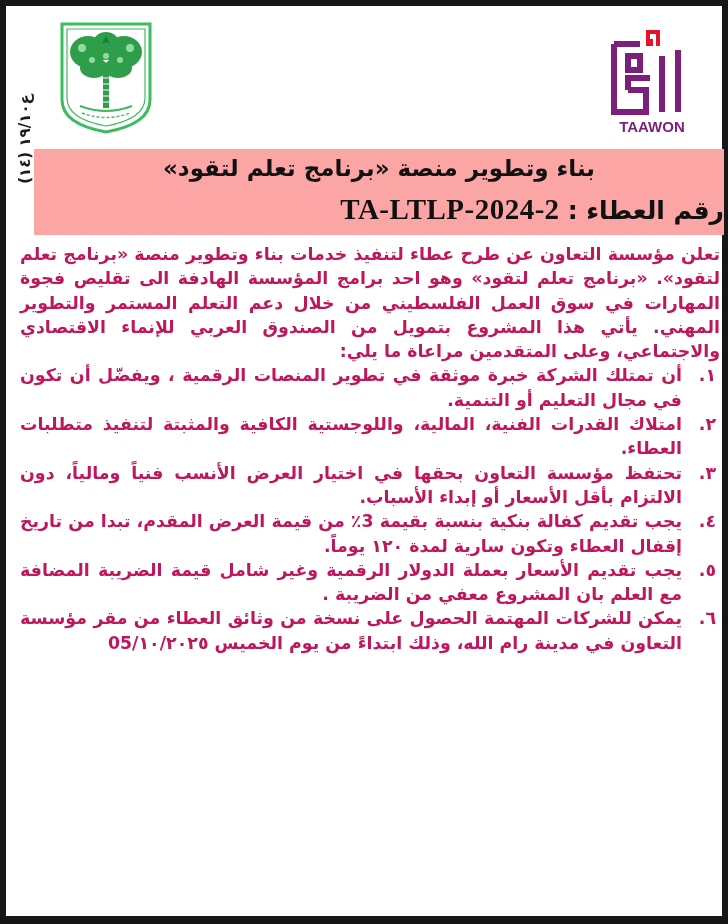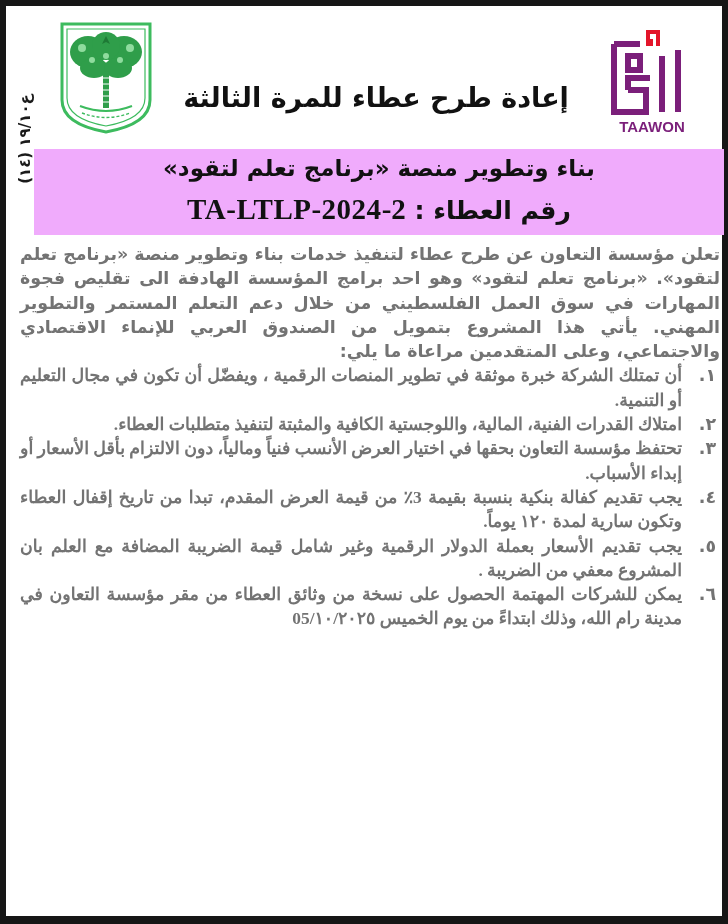--- a/index.html
+++ b/index.html
@@ -26,47 +26,47 @@
     .logo-right {
       position: absolute; left: 600px; top: 22px; width: 92px; height: 108px;
     }
     .headline {
       position: absolute; left: 170px; top: 76px; width: 400px; text-align: center;
       direction: rtl; font-size: 27px; font-weight: bold; letter-spacing: -0.5px;
       color: #111;
     }
     .band {
       position: absolute; left: 28px; top: 143px; width: 690px; height: 86px;
-      background: #f0abfc;
+      background: #fca5a5;
     }
     .band-line1 {
       position: absolute; left: 0; right: 0; top: 6px; text-align: center;
       direction: rtl; font-size: 23px; font-weight: bold; color: #111;
     }
     .band-line2 {
-      position: absolute; left: 0; right: 0; top: 44px; text-align: center;
+      position: absolute; left: 0; right: 0; top: 44px; 
       direction: rtl; font-size: 25px; font-weight: bold; color: #111;
     }
     .band-line2 .ref {
       font-family: "Liberation Serif", serif; font-size: 29px; letter-spacing: 0.5px;
     }
     .body {
       position: absolute; left: 14px; top: 236px; width: 700px;
       direction: rtl; text-align: justify; text-align-last: right;
-      font-size: 17.4px; font-weight: bold; line-height: 24.3px; color: #737373;
+      font-size: 17.4px; font-weight: bold; line-height: 24.3px; color: #be185d;
     }
     .intro { margin: 0; text-align-last: right; }
     .items { list-style: none; margin: 0; padding: 0; }
     .items li {
       position: relative; padding-right: 38px; margin: 0;
     }
     .items li .num {
       position: absolute; right: 4px; top: 0;
     }
-    .items li p { margin: 0; font-family: Liberation Serif, serif; }
+    .items li p { margin: 0; }
     .closing { margin: 24px 0 0 0; }
   </style>
 </head>
 <body>
 
 <div class="frame">
 
   <div class="side-code">
     <span>ع١٩/١٠ (١٤)</span>
   </div>
@@ -96,21 +96,20 @@
           <line x1="45" y1="64" x2="51" y2="64"></line>
         <line x1="45" y1="70" x2="51" y2="70"></line>
           <line x1="45" y1="76" x2="51" y2="76"></line>
         <line x1="45" y1="82" x2="51" y2="82"></line>
       </g>
       <path d="M22 86 Q48 96 74 86" fill="none" stroke="#3dbb5e" stroke-width="2"></path>
       <path d="M24 93 Q48 102 72 93" fill="none" stroke="#3dbb5e" stroke-width="1.4" stroke-dasharray="3 2"></path>
     </svg>
   </div>
 
-  <div class="headline">إعادة طرح عطاء للمرة الثالثة</div>
 
   <div class="logo-right">
     <svg width="92" height="108" viewBox="0 0 92 108">
       <g fill="none" stroke="#7b1f7a" stroke-width="6">
         <path d="M8 16 H34 M8 16 V84 H40 V62 H22"></path>
         <path d="M22 28 H34 V42 H22 Z"></path>
         <path d="M22 62 V50 H44"></path>
         <path d="M56 28 V84"></path>
         <path d="M72 22 V84"></path>
       </g>

